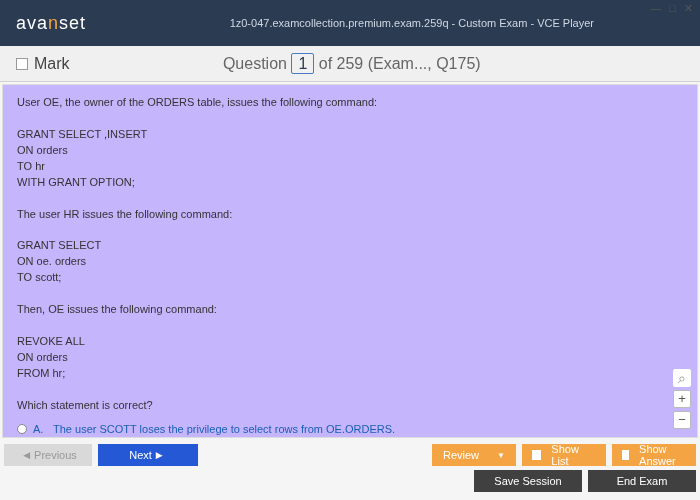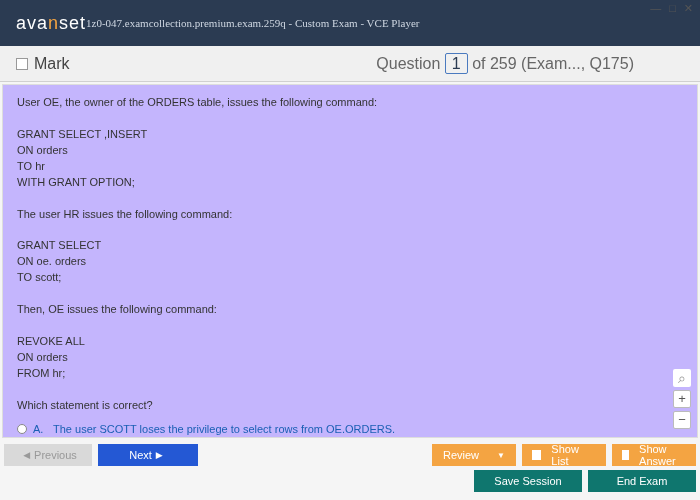--- a/index.html
+++ b/index.html
@@ -4,26 +4,26 @@
   <style>
     * { margin: 0; padding: 0; box-sizing: border-box; font-family: Arial, sans-serif; }
     body { background: #f5f5f5; width: 700px; height: 500px; overflow: hidden; }
     
     .window-controls { position: absolute; top: 2px; right: 4px; display: flex; gap: 2px; z-index: 10; }
     .window-controls span { font-size: 11px; color: #555; cursor: pointer; padding: 0 3px; }
     
     .header { background: #2b3b52; color: #fff; height: 46px; display: flex; align-items: center; padding: 0 16px; position: relative; }
     .logo { font-size: 18px; font-weight: 500; letter-spacing: 1px; }
     .logo .n { color: #f4a442; }
-    .title { flex: 1; text-align: left; font-size: 11px; color: #cfd7e2; font-family: Liberation Serif, serif; }
+    .title { flex: 1; text-align: right; font-size: 11px; color: #cfd7e2; }
     
     .toolbar { background: #f0f0f0; border-bottom: 1px solid #d0d0d0; height: 36px; display: flex; align-items: center; padding: 0 16px; font-size: 16px; color: #444; }
     .mark-wrap { display: flex; align-items: center; gap: 6px; }
     .mark-check { width: 12px; height: 12px; border: 1px solid #999; background: #fff; }
-    .question-label { flex: 1; text-align: right; color: #666; }
+    .question-label { flex: 1; text-align: center; color: #666; }
     .qnum { border: 1px solid #4a7abf; padding: 1px 6px; border-radius: 2px; color: #2b3b52; }
     
     .content { background: #c4b5fd; margin: 2px 2px 0 2px; height: 354px; overflow-y: auto; padding: 10px 14px; font-size: 11px; color: #333; line-height: 1.45; position: relative; border: 1px solid #ddd; }
     .qtext { white-space: pre-line; margin-bottom: 8px; }
     .options { margin-top: 6px; }
     .opt { display: flex; align-items: flex-start; gap: 6px; margin-bottom: 3px; }
     .opt .radio { width: 10px; height: 10px; border: 1px solid #888; border-radius: 50%; background: #fff; margin-top: 2px; flex-shrink: 0; }
     .opt .letter { color: #1a5fb4; min-width: 14px; }
     .opt .text { color: #1a5fb4; }
     
@@ -35,21 +35,21 @@
     .row { display: flex; gap: 6px; align-items: center; }
     .row1 { justify-content: flex-start; }
     .row2 { justify-content: flex-end; }
     .spacer { flex: 1; }
     .btn { height: 22px; display: flex; align-items: center; justify-content: center; font-size: 11px; color: #fff; cursor: pointer; padding: 0 10px; }
     .btn-gray { background: #d9d9d9; color: #999; width: 88px; }
     .btn-blue { background: #2458d4; width: 100px; }
     .btn-orange { background: #f4a442; width: 84px; position: relative; }
     .btn-orange .arrow { font-size: 8px; margin-left: 18px; }
     .btn-orange .chk { width: 10px; height: 10px; background: #fff; margin-right: 10px; }
-    .btn-dark { background: #0f766e; width: 108px; }
+    .btn-dark { background: #404040; width: 108px; }
     .nav-arrow { font-size: 9px; margin: 0 4px; }
   </style>
 </head>
 <body>
 
 <div class="window-controls">
   <span>—</span>
   <span>□</span>
   <span>✕</span>
 </div>

